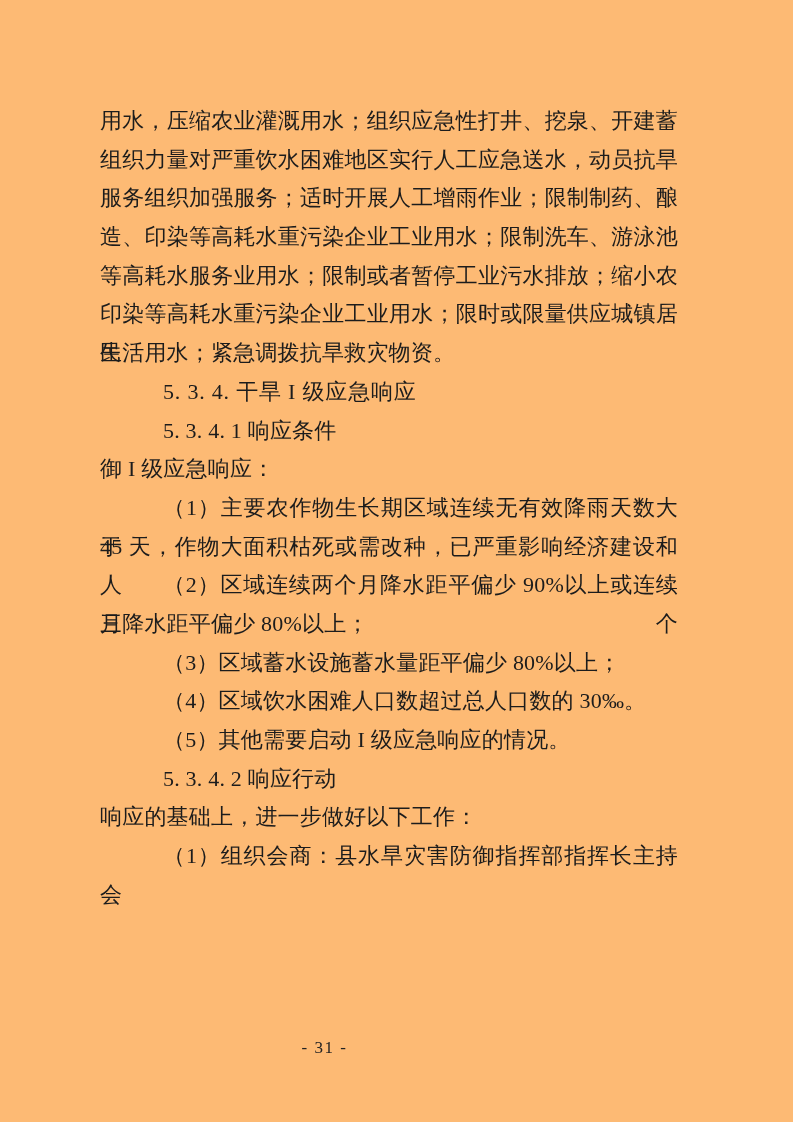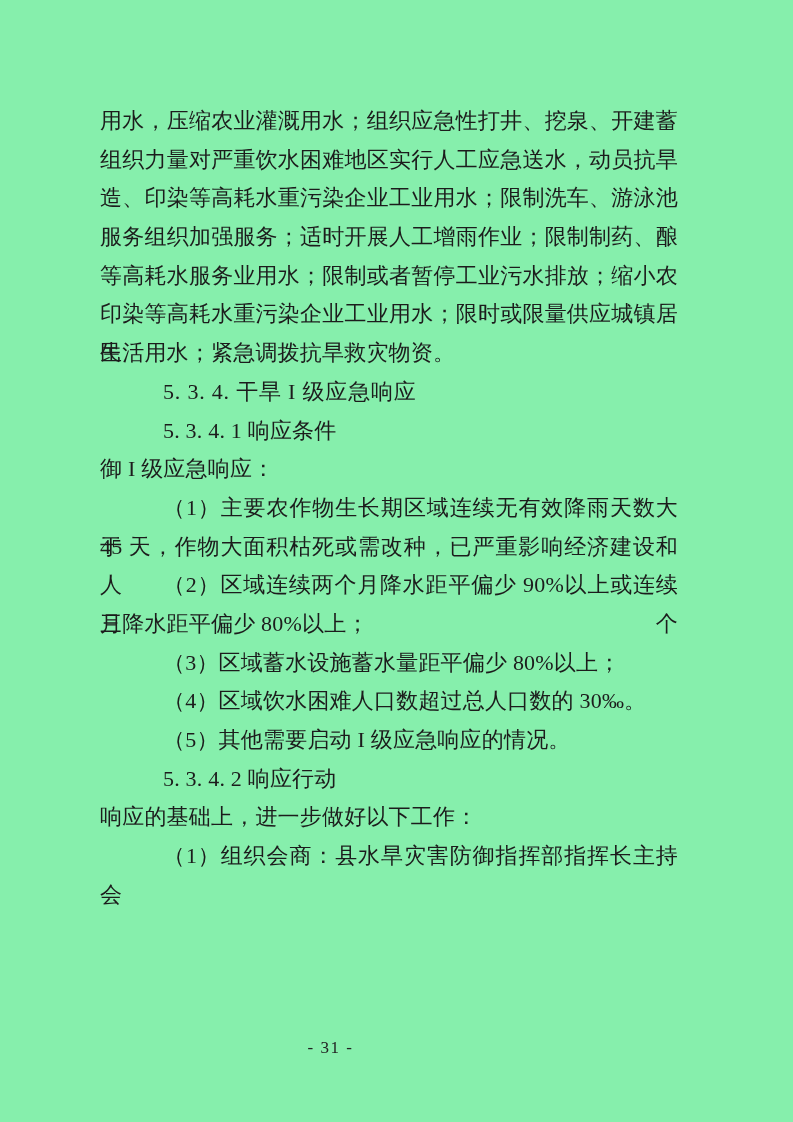--- a/index.html
+++ b/index.html
@@ -11,21 +11,21 @@
     height: 1122px;
     position: relative;
     overflow: hidden;
     background: #ffffff;
     font-family: "Liberation Serif", "DejaVu Serif", serif;
     color: #1c1c1c;
   }
   .page {
     position: absolute;
     inset: 0;
-    background: #86efac;
+    background: #fdba74;
   }
   .text-block {
     position: absolute;
     left: 100px;
     top: 102px;
     width: 578px;
   }
   .line {
     font-size: 22px;
     height: 38.7px;
@@ -45,37 +45,36 @@
   .line.bold {
     font-weight: 400;
     letter-spacing: 0.8px;
   }
   .page-footer {
     position: absolute;
     left: 0;
     top: 1038px;
     width: 649px;
     text-align: center;
-    margin-left: 6px;
   }
   .page-number {
     font-size: 17px;
     letter-spacing: 1.5px;
     color: #222222;
   }
 </style>
 </head>
 <body>
 
 <div class="page">
   <main class="text-block" id="text-block">
       <div class="line fill">用水，压缩农业灌溉用水；组织应急性打井、挖泉、开建蓄</div>
       <div class="line fill">组织力量对严重饮水困难地区实行人工应急送水，动员抗旱</div>
+      <div class="line fill">服务组织加强服务；适时开展人工增雨作业；限制制药、酿</div>
       <div class="line fill">造、印染等高耗水重污染企业工业用水；限制洗车、游泳池</div>
-      <div class="line fill">服务组织加强服务；适时开展人工增雨作业；限制制药、酿</div>
       <div class="line fill">等高耗水服务业用水；限制或者暂停工业污水排放；缩小农</div>
       <div class="line fill">印染等高耗水重污染企业工业用水；限时或限量供应城镇居民</div>
       <div class="line">生活用水；紧急调拨抗旱救灾物资。</div>
       <div class="line indent bold">5. 3. 4. 干旱 I 级应急响应</div>
       <div class="line indent">5. 3. 4. 1 响应条件</div>
       <div class="line">御 I 级应急响应：</div>
       <div class="line fill indent">（1）主要农作物生长期区域连续无有效降雨天数大于</div>
       <div class="line fill">45 天，作物大面积枯死或需改种，已严重影响经济建设和人</div>
       <div class="line fill indent">（2）区域连续两个月降水距平偏少 90%以上或连续三个</div>
       <div class="line">月降水距平偏少 80%以上；</div>

